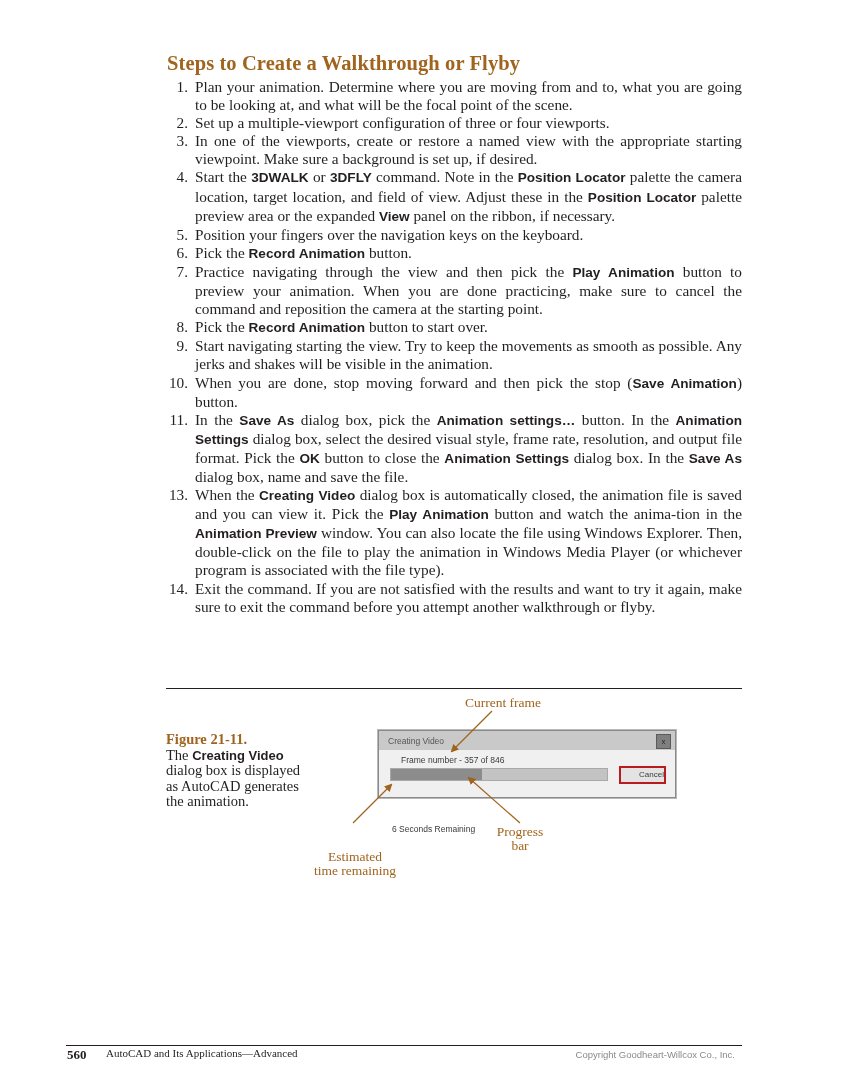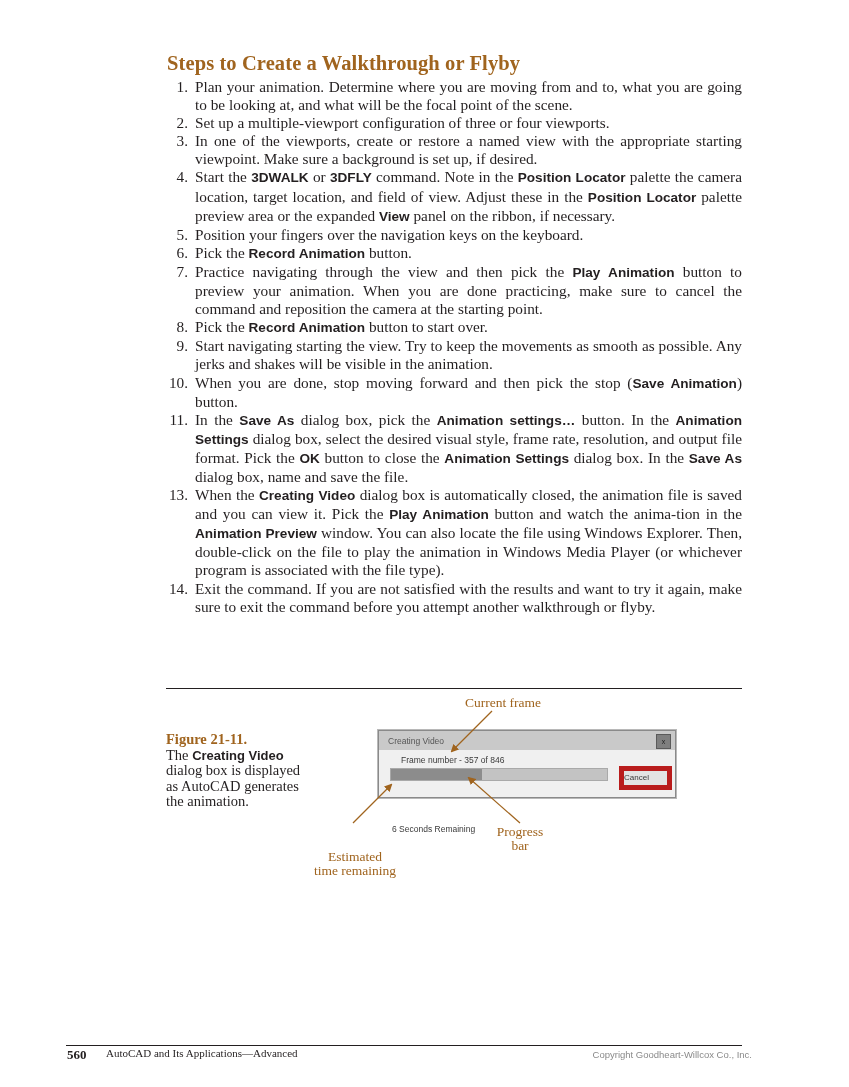--- a/index.html
+++ b/index.html
@@ -23,27 +23,27 @@
             font-family:"Liberation Sans", "DejaVu Sans", sans-serif; font-size:8.5px; color:#3a3a3a; }
   .dialog .titlebar { position:absolute; left:0; top:0; right:0; height:19px; background:#c9c9c9; }
   .dialog .title { position:absolute; left:9px; top:5px; font-size:8.5px; color:#555; }
   .dialog .close { position:absolute; right:4px; top:3px; width:13px; height:13px; background:#7f7f7f;
                    border:1px solid #5a5a5a; color:#222; font-size:7px; line-height:13px; text-align:center; }
   .dialog .frame { position:absolute; left:13px; top:24px;margin-left:9px; }
   .dialog .pbar { position:absolute; left:11px; top:37px; width:216px; height:11px; background:#c3c3c3;
                   border:1px solid #a9a9a9; }
   .dialog .pfill { position:absolute; left:0; top:0; height:100%; background:#8c8c8c; }
   .dialog .cancel { position:absolute; left:240px; top:35px; width:43px; height:14px; background:#e3e3e3;
-                    border:5px solid #b91c1c; text-align:left; line-height:14px; font-size:8px; }
+                    border:2px solid #b91c1c; text-align:right; line-height:14px; font-size:8px; }
   .dialog .remain { position:absolute; left:13px; top:53px;margin-top:40px; }
   svg.arrows { position:absolute; left:0; top:0; width:849px; height:1087px; pointer-events:none; }
   .footer-rule { position:absolute; left:66px; top:1045px; width:676px; border-top:1px solid #231f20; }
   .pagenum { position:absolute; left:67px; top:1047px; font-size:13px; font-weight:bold; }
   .booktitle { position:absolute; left:106px; top:1047px; font-size:11px; }
-  .copyright { position:absolute; right:97px; top:1049px; font-size:9.5px; color:#8a8a8a;
+  .copyright { position:absolute; right:114px; top:1049px; font-size:9.5px; color:#8a8a8a;
                font-family:"Liberation Sans", "DejaVu Sans", sans-serif; }
 </style>
 </head>
 <body>
 
 <h2 class="heading">Steps to Create a Walkthrough or Flyby</h2>
 
 <ol class="steps" id="steps">
     <li><span class="num">1.</span><span>Plan your animation. Determine where you are moving from and to, what you are going to be looking at, and what will be the focal point of the scene.</span></li>
     <li><span class="num">2.</span><span>Set up a multiple-viewport configuration of three or four viewports.</span></li>

